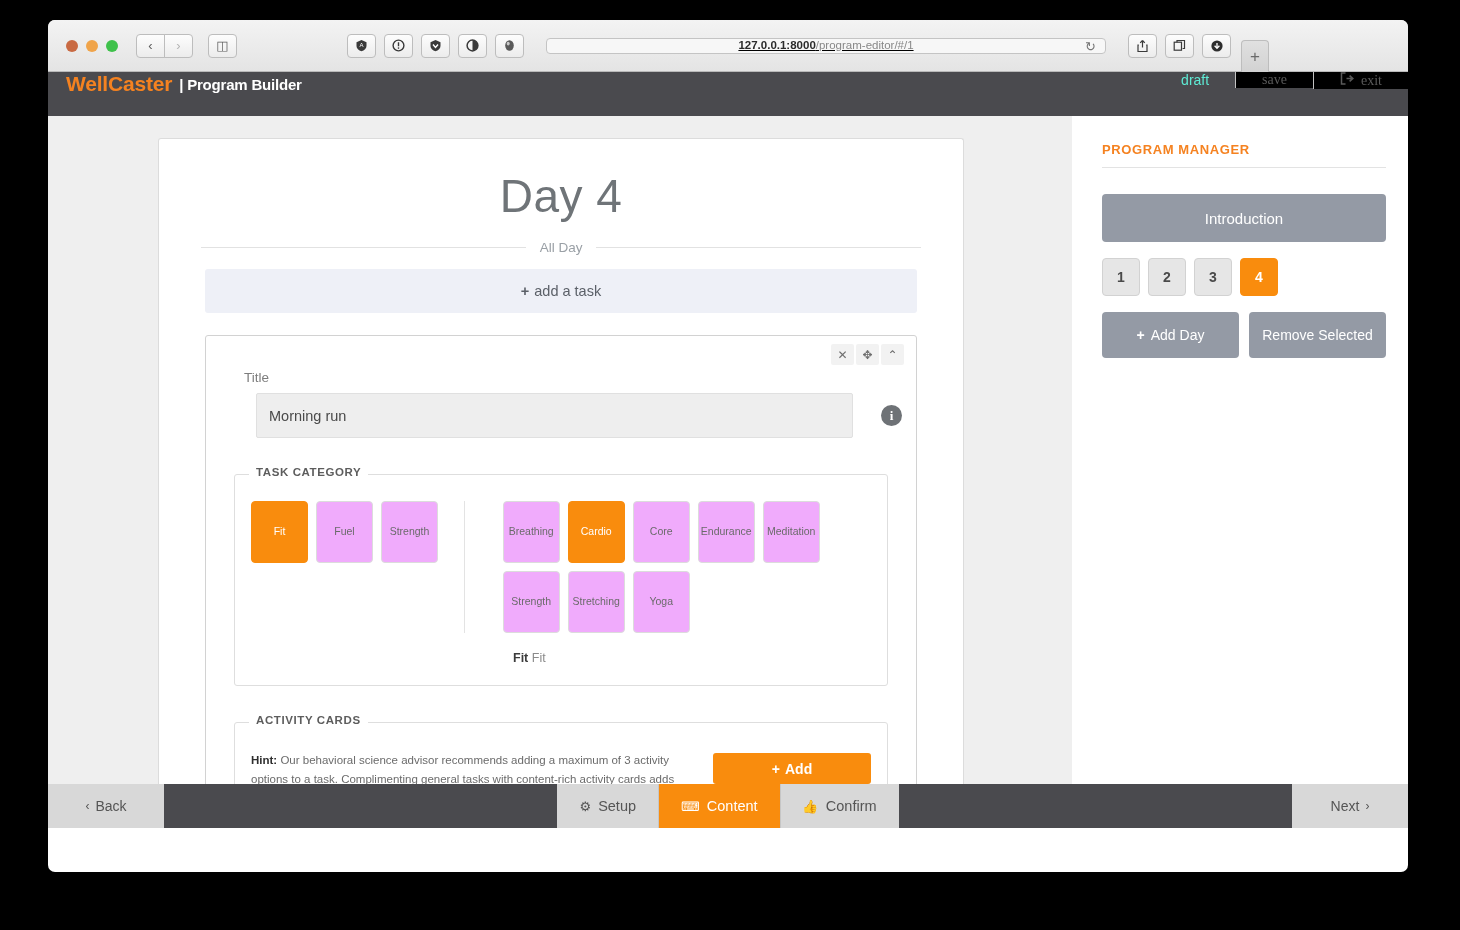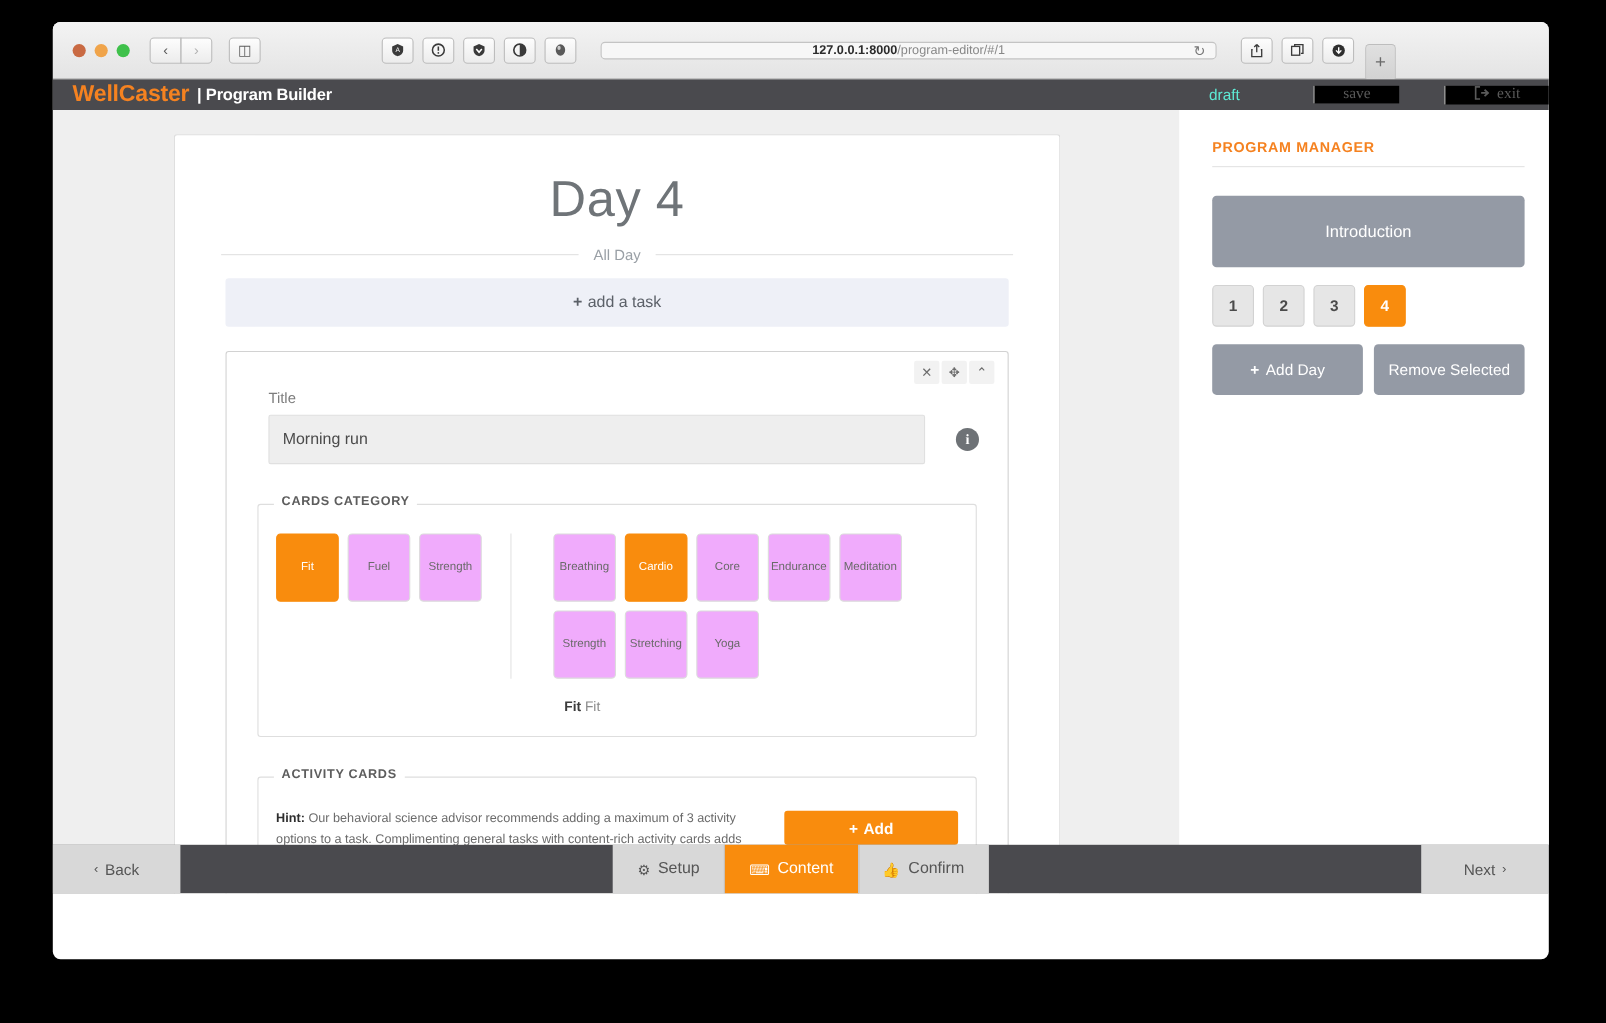--- a/index.html
+++ b/index.html
@@ -65,23 +65,24 @@
     border-radius: 4px;
     display: flex; align-items: center; justify-content: center;
   }
 
   .url-bar {
     flex: 1;
     height: 16px;
     background: #f7f7f7;
     border: 1px solid #c4c4c4;
     border-radius: 4px;
-    display: flex; align-items: center; justify-content: center;
+    display: flex; align-items: flex-start; justify-content: center;
     position: relative;
     max-width: 560px;
+    text-decoration: underline;
   }
   .url-text { font-size: 11.5px; color: #888; }
   .url-text b { color: #2b2b2b; font-weight: bold; }
   .reload-icon {
     position: absolute; right: 9px; top: 50%; transform: translateY(-50%);
     font-size: 13px; color: #777;
   }
 
   .right-icons { display: flex; gap: 8px; margin-left: 22px; }
   .new-tab-btn {
@@ -92,25 +93,24 @@
     border-radius: 4px 4px 0 0;
     display: flex; align-items: center; justify-content: center;
     font-size: 17px; color: #6a6a6a;
     margin-left: 10px;
     align-self: flex-end;
     margin-bottom: -1px;
   }
 
   
   .app-header {
-    height: 28px;
+    height: 44px;
     background: #4a4a4e;
     display: flex;
-    align-items: center;
-    gap: 41px;
+    align-items: flex-start;
   }
   .brand {
     display: flex; align-items: center;
     padding-left: 18px;
     font-size: 21px;
     letter-spacing: -0.2px;
   }
   .brand-name { color: #f58220; font-weight: bold; }
   .brand-sub { color: #ffffff; font-weight: bold; font-size: 15px; margin-left: 7px; }
   .header-spacer { flex: 1; }
@@ -200,21 +200,21 @@
     display: flex; align-items: center; justify-content: center;
     color: #6d6d6d;
     font-size: 12px;
   }
 
   .field-label {
     font-size: 13.5px;
     color: #7d7d7d;
     margin: 24px 0 8px 24px;
   }
-  .title-row { display: flex; align-items: center; padding: 0 0 0 24px; }
+  .title-row { display: flex; align-items: center; padding: 0 0 0 24px; justify-content: flex-end; }
   .title-input {
     flex: 1;
     max-width: 597px;
     height: 45px;
     background: #eeeeee;
     border: 1px solid #e0e0e0;
     border-radius: 2px;
     display: flex; align-items: center;
     padding-left: 12px;
     font-size: 14.5px;
@@ -310,21 +310,21 @@
   .panel-title {
     color: #f58220;
     font-size: 13px;
     font-weight: bold;
     letter-spacing: 0.6px;
     padding-bottom: 10px;
     border-bottom: 1px solid #e3e3e3;
     margin-bottom: 26px;
   }
   .intro-btn {
-    height: 65px;
+    height: 48px;
     background: #949aa5;
     border-radius: 4px;
     color: #ffffff;
     font-size: 15px;
     display: flex; align-items: center; justify-content: center;
     margin-bottom: 16px;
   }
   .day-nums { display: flex; gap: 8px; margin-bottom: 16px; }
   .day-num {
     width: 38px; height: 38px;
@@ -508,21 +508,21 @@
             <div class="ctrl-btn">⌃</div>
           </div>
 
           <div class="field-label">Title</div>
           <div class="title-row">
             <div class="title-input">Morning run</div>
             <div class="info-icon">i</div>
           </div>
 
           <div class="section">
-            <div class="section-legend">CARDS CATEGORY</div>
+            <div class="section-legend">TASK CATEGORY</div>
             <div class="cat-wrap">
               <div class="cat-group">
                 <div class="cat-tile selected">Fit</div>
                 <div class="cat-tile">Fuel</div>
                 <div class="cat-tile">Strength</div>
               </div>
               <div class="cat-divider"></div>
               <div class="cat-right">
                 <div class="cat-tile">Breathing</div>
                 <div class="cat-tile selected">Cardio</div>

